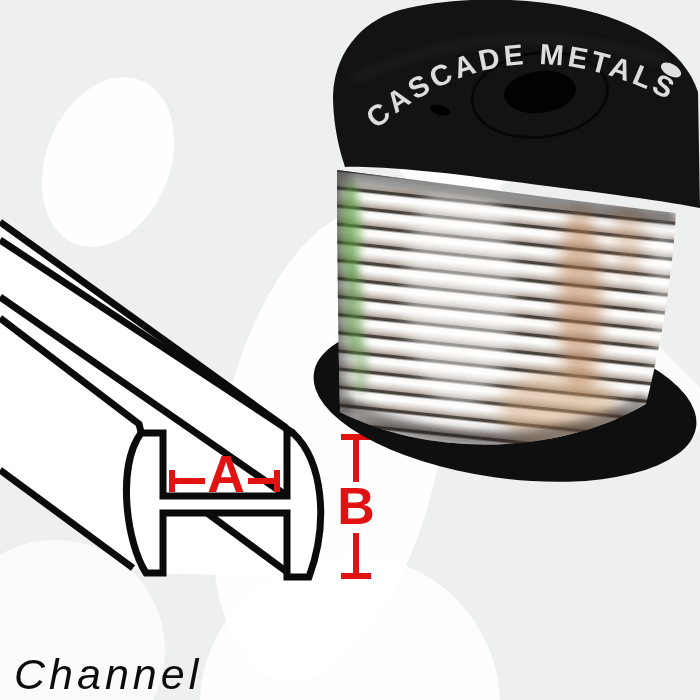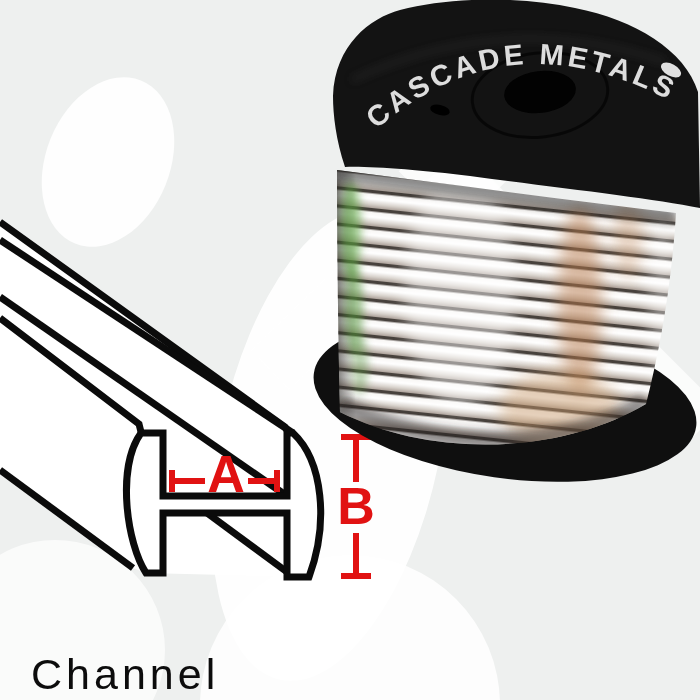--- a/index.html
+++ b/index.html
@@ -2,21 +2,21 @@
 <html><head>
 <meta charset="utf-8">
 <style>
   html,body{margin:0;padding:0;}
   body{width:700px;height:700px;overflow:hidden;background:#fff;font-family:"Liberation Sans",sans-serif;}
   #stage{position:relative;width:700px;height:700px;background:#eef0ef;}
   #art{position:absolute;left:0;top:0;}
   
   .spec-row{position:absolute;left:0;width:700px;height:47px;line-height:47px;
             font-size:43px;color:#0c0c0c;white-space:pre;}
-  .spec-row .c-name  {position:absolute;left:31px;letter-spacing:4px;}
+  .spec-row .c-name  {position:absolute;left:14px;letter-spacing:4px;font-style:italic;}
   .spec-row .c-letter{position:absolute;left:186px;}
   #row-1{top:604px;}
   #row-2{top:651px;}
 </style>
 </head>
 <body>
 
 <div id="stage">
 
 <svg id="art" width="700" height="700" viewBox="0 0 700 700">

